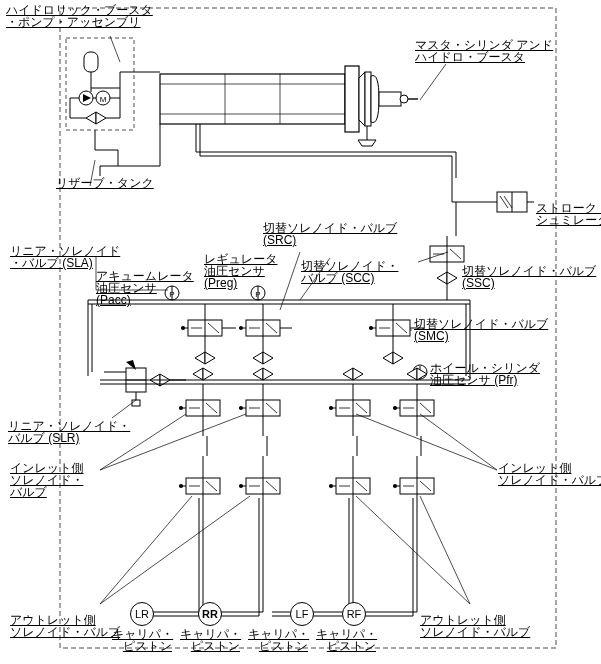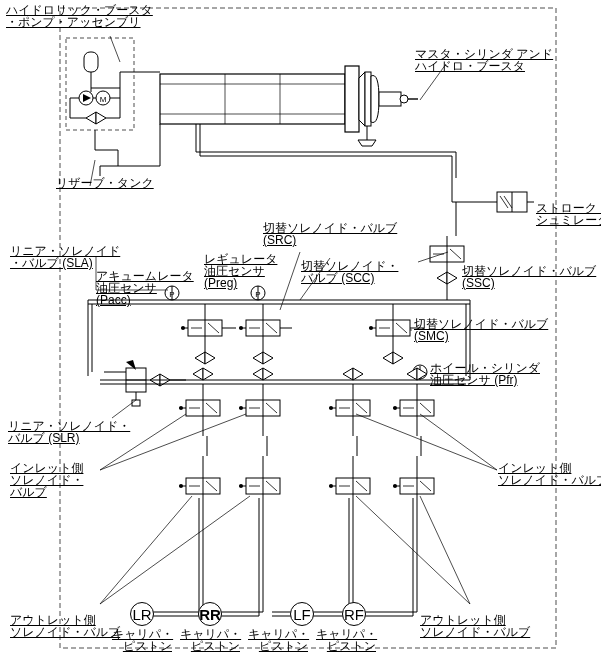--- a/index.html
+++ b/index.html
@@ -2,21 +2,21 @@
 <html><head>
 <meta charset="utf-8">
 <style>
   html,body{margin:0;padding:0;background:#fff;}
   body{width:601px;height:664px;position:relative;font-family:"Liberation Sans",sans-serif;}
   #stage{position:relative;width:601px;height:664px;overflow:hidden;}
   .lbl{position:absolute;font-size:12px;line-height:12px;color:#000;white-space:pre;text-decoration:underline;}
   .lbl.c{text-align:right;}
   svg{position:absolute;left:0;top:0;}
   .wheel{position:absolute;width:22px;height:22px;border:1.2px solid #000;border-radius:50%;
-         font-size:15px;display:flex;align-items:center;justify-content:center;background:#fff;}
+         font-size:11px;display:flex;align-items:center;justify-content:center;background:#fff;}
 </style>
 </head>
 <body>
 
 <div id="stage">
 
 <svg width="601" height="664" viewBox="0 0 601 664">
   <defs>
     <g id="valvebox">
       <rect x="0" y="0" width="34" height="16" fill="#fff" stroke="#000" stroke-width="1"></rect>
@@ -274,21 +274,21 @@
   <path d="M330,258 L300,300" stroke="#000" stroke-width="0.7" fill="none"></path>
   <path d="M300,252 L280,310" stroke="#000" stroke-width="0.7" fill="none"></path>
   <path d="M132,88 L132,88" stroke="#000" stroke-width="0.7"></path>
   <path d="M110,36 L120,62" stroke="#000" stroke-width="0.7" fill="none"></path>
   <path d="M446,64 L420,100" stroke="#000" stroke-width="0.7" fill="none"></path>
   <path d="M90,186 L95,160" stroke="#000" stroke-width="0.7" fill="none"></path>
 </svg>
 
 <div class="lbl" style="left:6px;top:4px;">ハイドロリック・ブースタ
 ・ポンプ・アッセンブリ</div>
-<div class="lbl" style="left:415px;top:48px;">マスタ・シリンダ アンド
+<div class="lbl" style="left:415px;top:39px;">マスタ・シリンダ アンド
 ハイドロ・ブースタ</div>
 <div class="lbl" style="left:56px;top:177px;">リザーブ・タンク</div>
 <div class="lbl" style="left:536px;top:202px;">ストローク・
 シュミレータ</div>
 <div class="lbl" style="left:10px;top:245px;">リニア・ソレノイド
 ・バルブ (SLA)</div>
 <div class="lbl" style="left:96px;top:270px;">アキュームレータ
 油圧センサ
 (Pacc)</div>
 <div class="lbl" style="left:204px;top:253px;">レギュレータ

